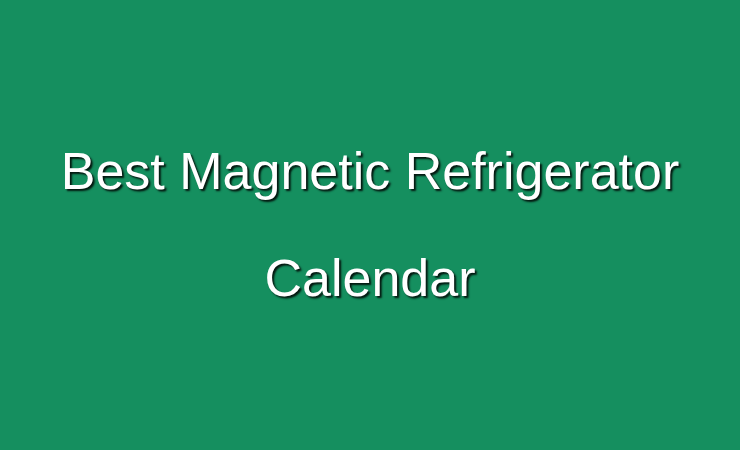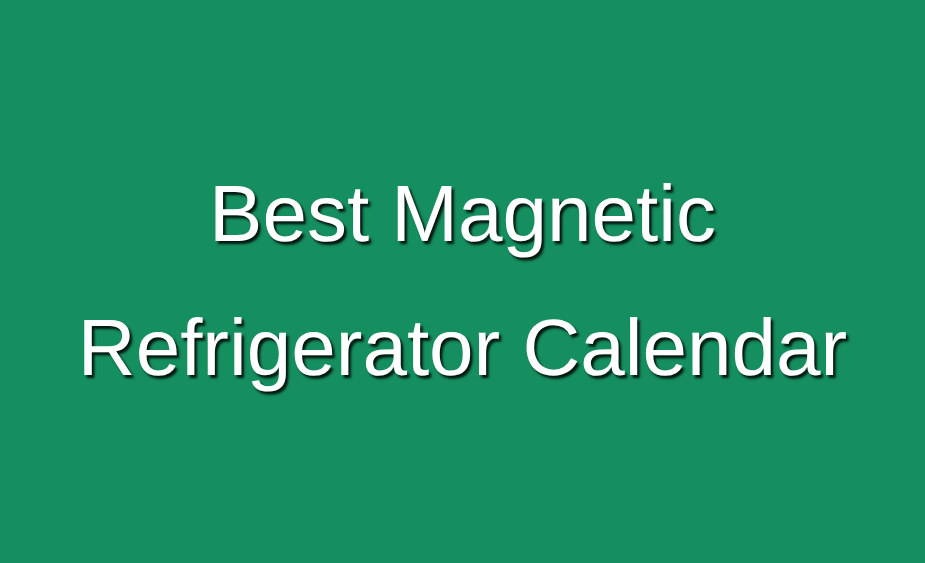--- a/index.html
+++ b/index.html
@@ -25,21 +25,21 @@
     background-color: #158f5f;
   }
 
   #title {
     margin: 0;
     padding: 0 20px;
     width: 100%;
     box-sizing: border-box;
     text-align: center;
     font-family: "Liberation Sans", sans-serif;
-    font-size: 64px;
+    font-size: 52px;
     font-weight: 400;
     line-height: 107px;
     letter-spacing: 0px;
     color: #ffffff;
     text-shadow: 2px 2px 2px rgba(0, 0, 0, 0.85);
     white-space: normal;
     word-break: normal;
   }
 </style>
 </head>

